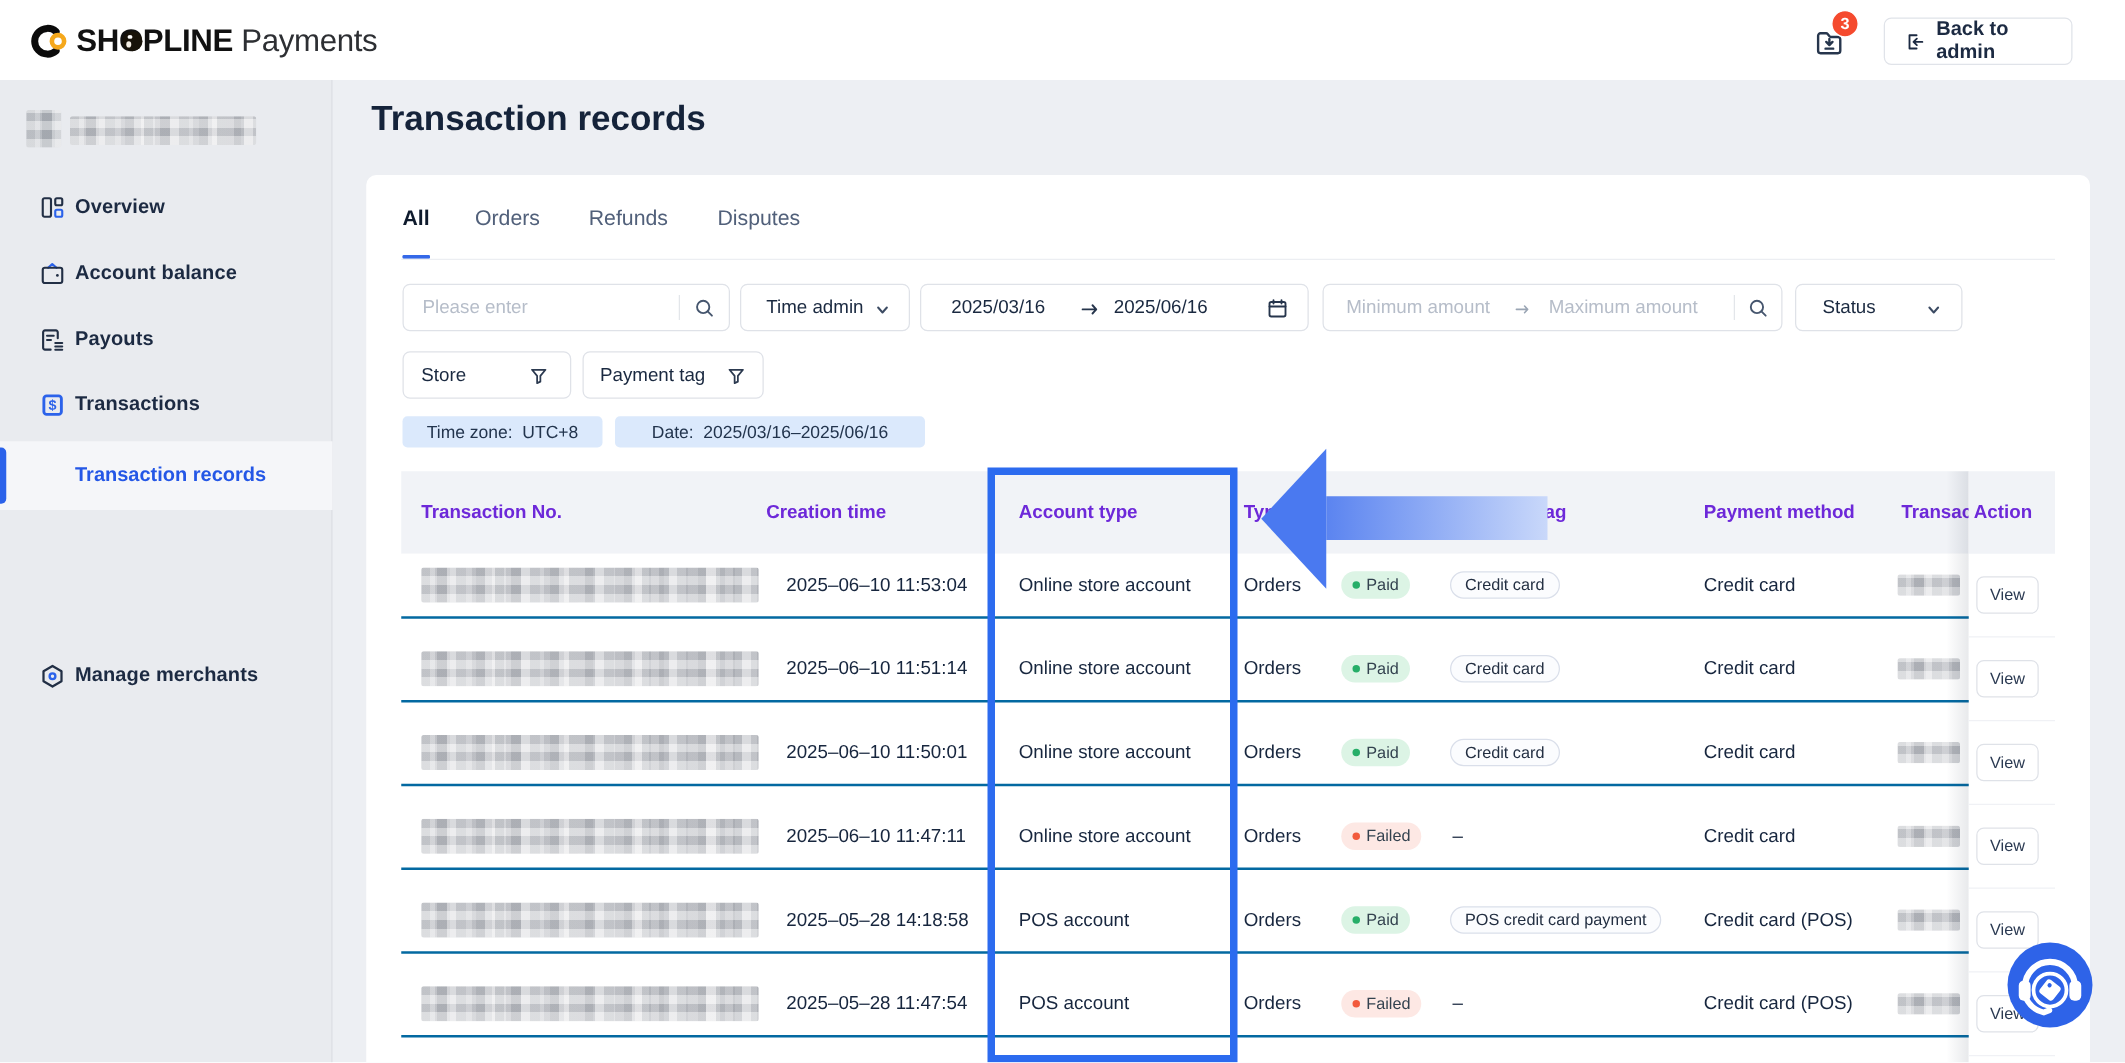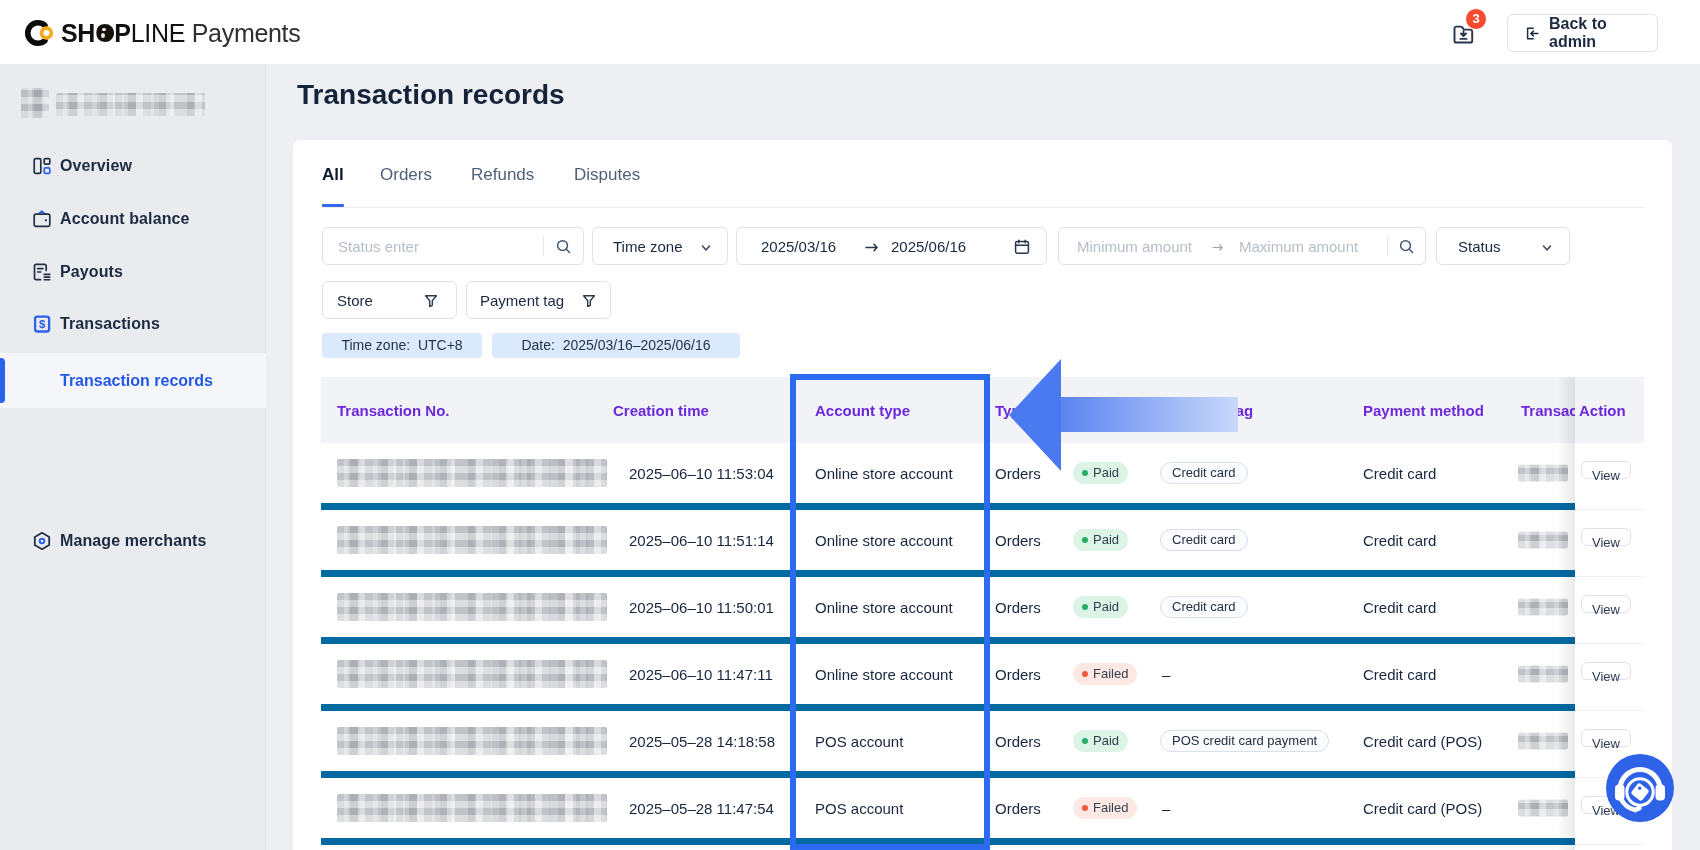--- a/index.html
+++ b/index.html
@@ -27,43 +27,43 @@
   #card { position:absolute; left:293px; top:140px; width:1379px; height:710px; background:#fff; border-radius:8px 8px 0 0; }
   .tab { position:absolute; top:25px; font-size:17px; color:#51607a; }
   .in { position:absolute; height:38px; background:#fff; border:1px solid #dfe2e8; border-radius:6px; }
   .ph { color:#b6bdc9; font-size:15px; }
   .ftx { color:#1a2940; font-size:15px; }
 
   
   #tbl { position:absolute; left:28px; top:237px; width:1323px; height:473px; }
   #thead { position:absolute; left:0; top:0; width:1323px; height:66px; background:#f1f3f7; }
   .hc { position:absolute; top:50%; transform:translateY(-50%); font-size:15px; font-weight:700; color:#6d28d9; white-space:nowrap; }
-  .trow { position:absolute; left:0; width:1323px; height:67px; border-bottom:7px solid #0369a1; background:#fff; }
+  .trow { position:absolute; left:0; width:1323px; height:52px; border-bottom:2px solid #0369a1; background:#fff; }
   .cell { position:absolute; top:50%; transform:translateY(-50%); font-size:15px; color:#17263e; white-space:nowrap; }
   .badge { position:absolute; top:50%; transform:translateY(-50%); height:22px; line-height:22px; border-radius:11px; font-size:13px; padding:0 9px 0 20px; color:#33424f; }
   .badge i { position:absolute; left:9px; top:50%; margin-top:-3px; width:6px; height:6px; border-radius:50%; }
   .b-paid { background:#dcf4e5; }
   .b-paid i { background:#26ae68; }
   .b-fail { background:#fde8e4; }
   .b-fail i { background:#f25a3c; }
   .ptag { position:absolute; top:50%; transform:translateY(-50%); height:22px; line-height:20px; border-radius:11px; font-size:13px; padding:0 11px; color:#232f42; background:#fbfcfe; border:1px solid #dadfea; white-space:nowrap; }
-  .viewbtn { position:absolute; left:6px; top:50%; margin-top:-15px; width:50px; height:18px; background:#fff; border:1px solid #dfe2e8; border-radius:6px; font-size:13px; color:#2b3a52; text-align:center; line-height:28px; }
+  .viewbtn { position:absolute; left:6px; top:50%; margin-top:-15px; width:50px; height:30px; background:#fff; border:1px solid #dfe2e8; border-radius:6px; font-size:13px; color:#2b3a52; text-align:center; line-height:28px; }
 </style>
 </head>
 <body>
 <div id="page">
 
   <div id="hdr">
 
     <svg class="abs" style="left:24px;top:19px" width="32" height="28" viewBox="0 0 32 28">
       <path d="M 20.9 6.3 A 10.3 10.3 0 1 0 20.9 21.7" fill="none" stroke="#0b0b0b" stroke-width="5.6" stroke-linecap="round"></path>
       <circle cx="22.4" cy="14" r="4.9" fill="none" stroke="#f5a81c" stroke-width="3.7"></circle>
     </svg>
     <div class="abs" style="left:61px;top:19px;font-size:25px;color:#111;white-space:nowrap;letter-spacing:-0.3px">
-      <span style="font-weight:700">SH<span style="position:relative">OP</span></span><span style="font-weight:400">LINE</span><span style="font-weight:400;color:#2d2f33">&nbsp;Payments</span>
+      <span style="font-weight:700">SH<span style="position:relative">OP</span></span><span style="font-weight:700">LINE</span><span style="font-weight:400;color:#2d2f33">&nbsp;Payments</span>
     </div>
 
     <div class="abs" style="left:98px;top:25px;width:16px;height:16px;border-radius:50%;background:#171209">
        <div style="position:absolute;left:4px;top:3px;width:4px;height:3px;border-radius:50%;background:#fff"></div>
        <div style="position:absolute;left:3px;top:8px;width:4px;height:5px;border-radius:50%;background:#f2ede4"></div>
     </div>
 
     <svg class="abs" style="left:1452px;top:23px" width="23" height="23" viewBox="0 0 24 24" fill="none" stroke="#27364d" stroke-width="2" stroke-linecap="round" stroke-linejoin="round">
       <path d="M4.6 20.4 a2 2 0 0 1-2-2 V5.8 a2 2 0 0 1 2-2 h4.7 a1.6 1.6 0 0 1 1.25 0.6 l1.55 1.9 a1.6 1.6 0 0 0 1.25 0.6 h5.75 a2 2 0 0 1 2 2 v9.5 a2 2 0 0 1-2 2 Z"></path>
       <path d="M12 8.6 v4.6 M9.4 11 l2.6 2.6 2.6-2.6 M8.8 16.6 h6.4"></path>
@@ -140,29 +140,29 @@
   <div id="card">
 
     <div class="tab" style="left:29px;font-weight:700;color:#0f1b2d">All</div>
     <div class="tab" style="left:87px">Orders</div>
     <div class="tab" style="left:178px">Refunds</div>
     <div class="tab" style="left:281px">Disputes</div>
     <div class="abs" style="left:29px;top:64px;width:22px;height:3px;background:#3468e8;border-radius:1px"></div>
     <div class="abs" style="left:28px;top:67px;width:1323px;height:1px;background:#eceef2"></div>
 
     <div class="in" style="left:29px;top:87px;width:262px">
-      <div class="ph" style="position:absolute;left:15px;top:50%;transform:translateY(-50%)">Status enter</div>
+      <div class="ph" style="position:absolute;left:15px;top:50%;transform:translateY(-50%)">Please enter</div>
       <div style="position:absolute;right:39px;top:8px;bottom:8px;width:1px;background:#e3e6ea"></div>
       <svg class="abs" style="right:11px;top:10px" width="17" height="17" viewBox="0 0 18 18" fill="none" stroke="#46566e" stroke-width="1.6" stroke-linecap="round">
           <circle cx="8" cy="8" r="5.2"></circle>
           <path d="M12 12 l3.4 3.4"></path>
         </svg>
     </div>
     <div class="in" style="left:299px;top:87px;width:136px">
-      <div class="ftx" style="position:absolute;left:20px;top:50%;transform:translateY(-50%)">Time zone</div>
+      <div class="ftx" style="position:absolute;left:20px;top:50%;transform:translateY(-50%)">Time admin</div>
       <svg class="abs" style="right:15px;top:14px" width="12" height="12" viewBox="0 0 12 12" fill="none" stroke="#3c4b63" stroke-width="1.6" stroke-linecap="round" stroke-linejoin="round">
           <path d="M2.5 4 L6 8 L9.5 4"></path>
         </svg>
     </div>
     <div class="in" style="left:443px;top:87px;width:311px">
       <div class="ftx" style="position:absolute;left:24px;top:50%;transform:translateY(-50%)">2025/03/16</div>
       <svg class="abs" style="left:128px;top:14px" width="14" height="11" viewBox="0 0 14 11" fill="none" stroke="#26354c" stroke-width="1.5" stroke-linecap="round" stroke-linejoin="round">
           <path d="M1 5.5 h11 M9 2.2 l3 3.3 -3 3.3"></path>
         </svg>
       <div class="ftx" style="position:absolute;left:154px;top:50%;transform:translateY(-50%)">2025/06/16</div>

